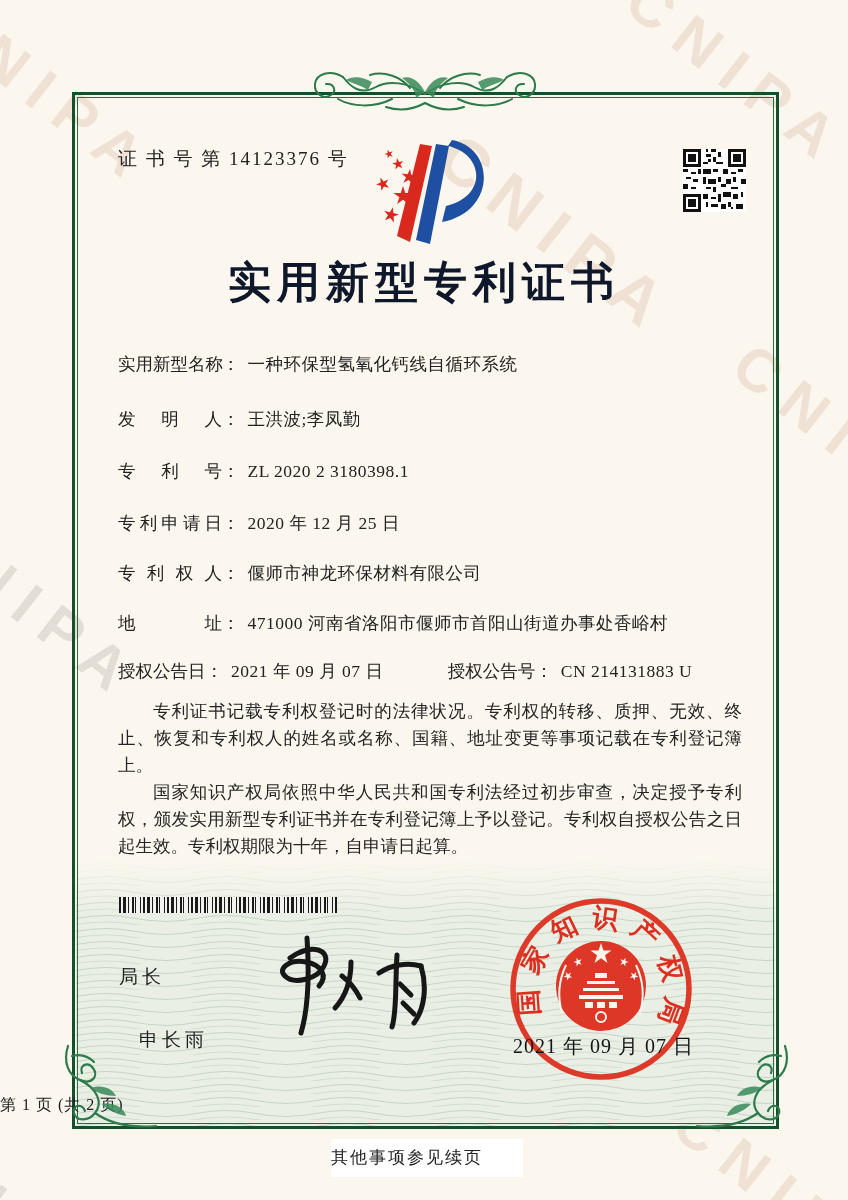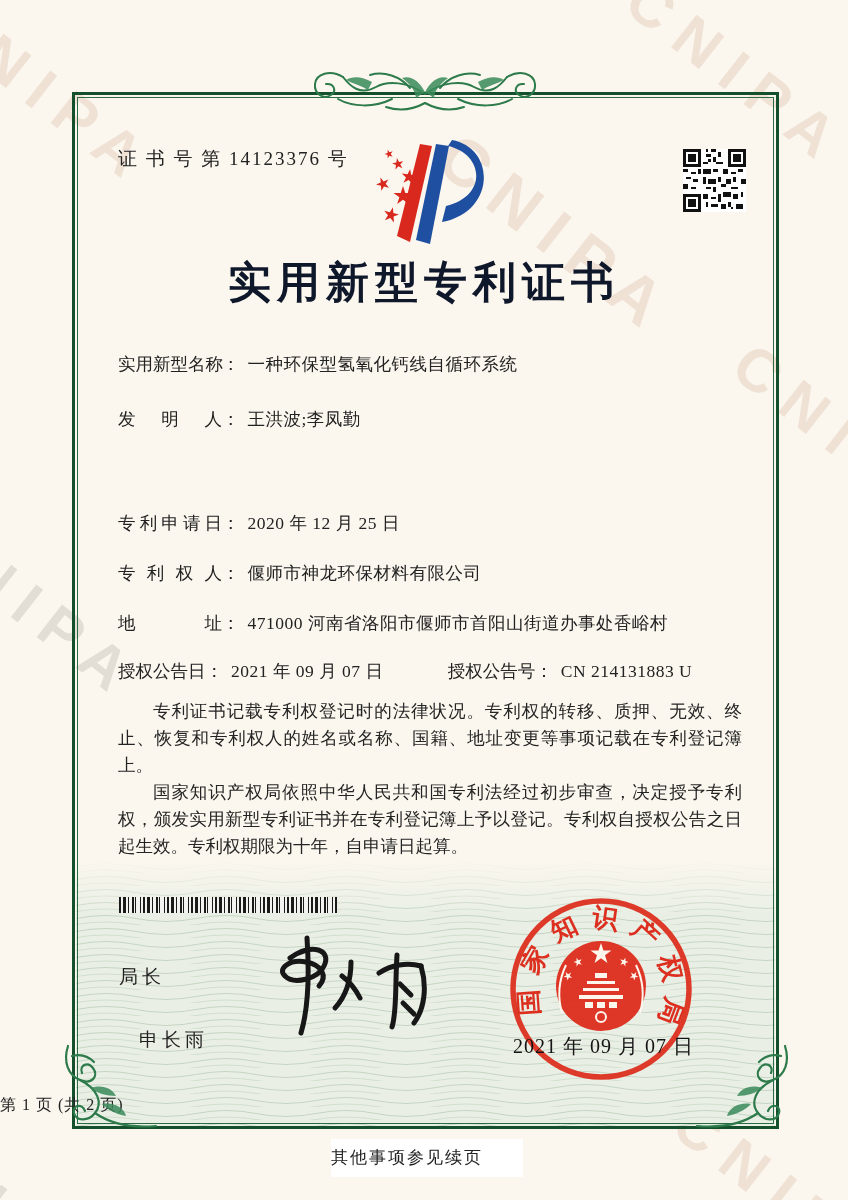--- a/index.html
+++ b/index.html
@@ -235,20 +235,23 @@
   </svg>
 
   <div class="title">实用新型专利证书</div>
 
   <div class="frow" style="top:352px">
     <span class="flabel">实用新型名称</span><span class="fcolon">：</span><span class="fvalue">一种环保型氢氧化钙线自循环系统</span>
   </div>
   <div class="frow" style="top:407px">
     <span class="flabel">发明人</span><span class="fcolon">：</span><span class="fvalue">王洪波;李凤勤</span>
   </div>
+  <div class="frow" style="top:459px">
+    <span class="flabel">专利号</span><span class="fcolon">：</span><span class="fvalue">ZL 2020 2 3180398.1</span>
+  </div>
   <div class="frow" style="top:511px">
     <span class="flabel">专利申请日</span><span class="fcolon">：</span><span class="fvalue">2020 年 12 月 25 日</span>
   </div>
   <div class="frow" style="top:561px">
     <span class="flabel">专利权人</span><span class="fcolon">：</span><span class="fvalue">偃师市神龙环保材料有限公司</span>
   </div>
   <div class="frow" style="top:611px">
     <span class="flabel">地址</span><span class="fcolon">：</span><span class="fvalue">471000 河南省洛阳市偃师市首阳山街道办事处香峪村</span>
   </div>
   <div class="frow" style="top:659px">

